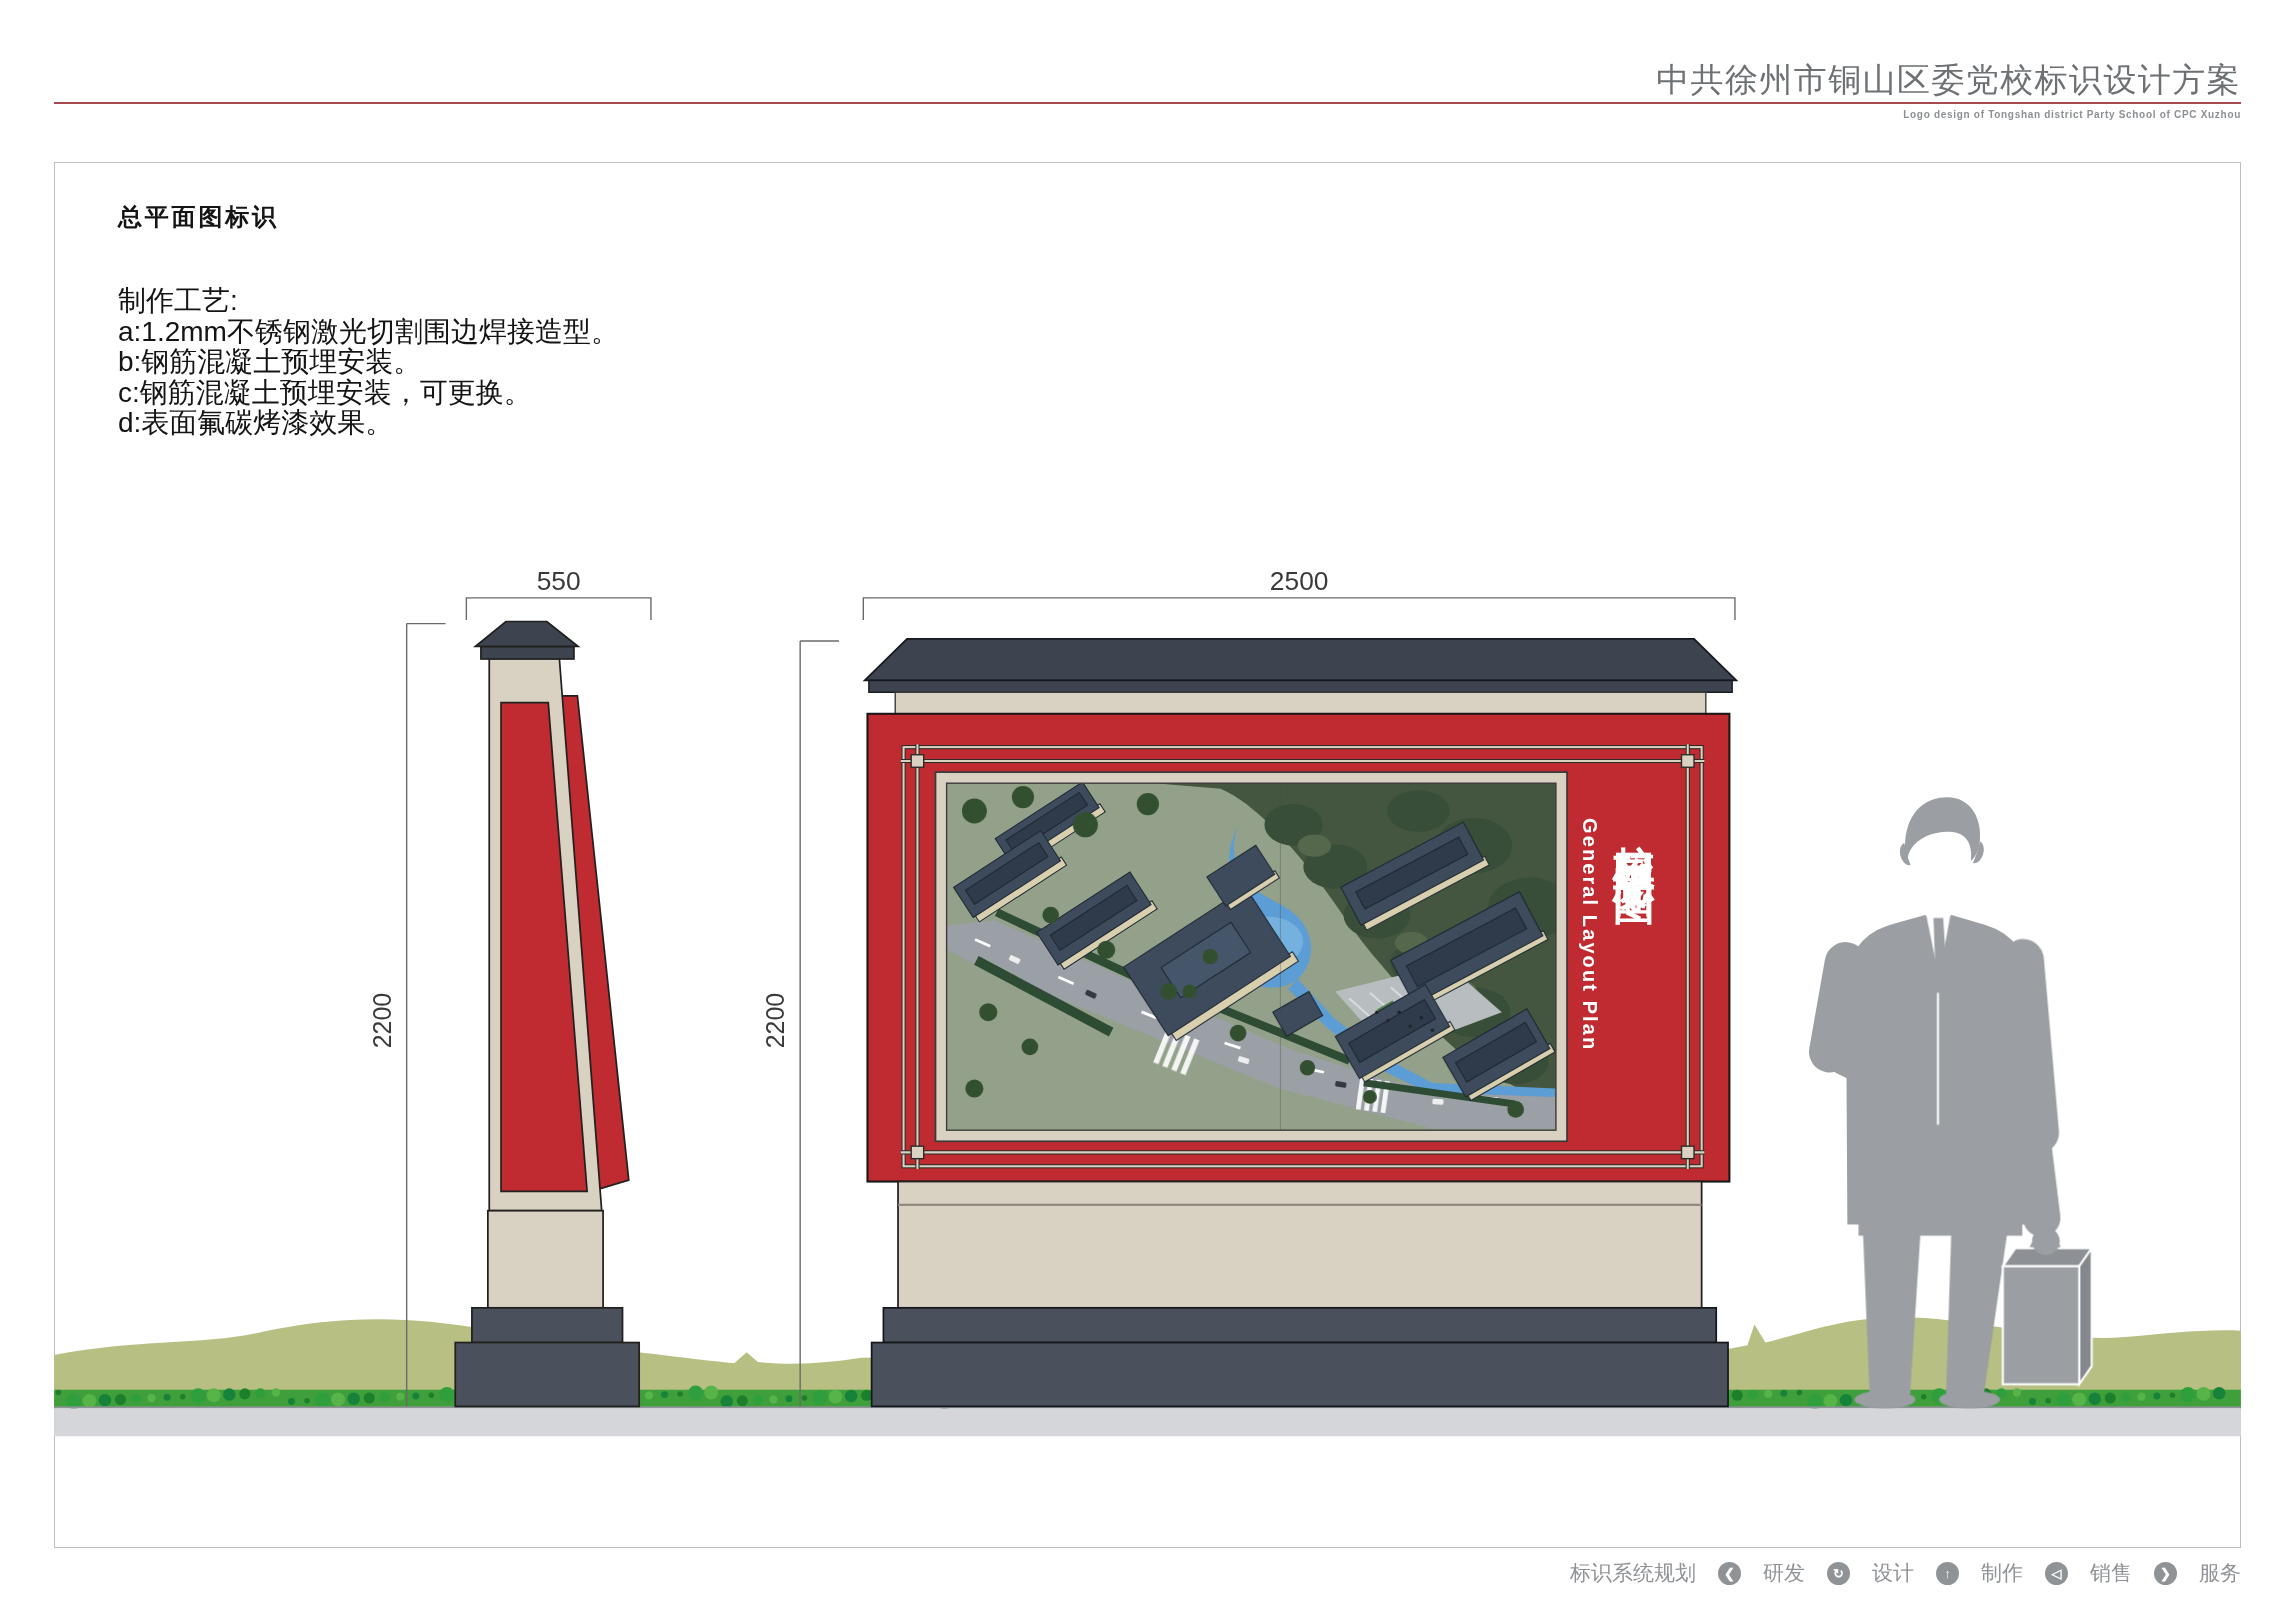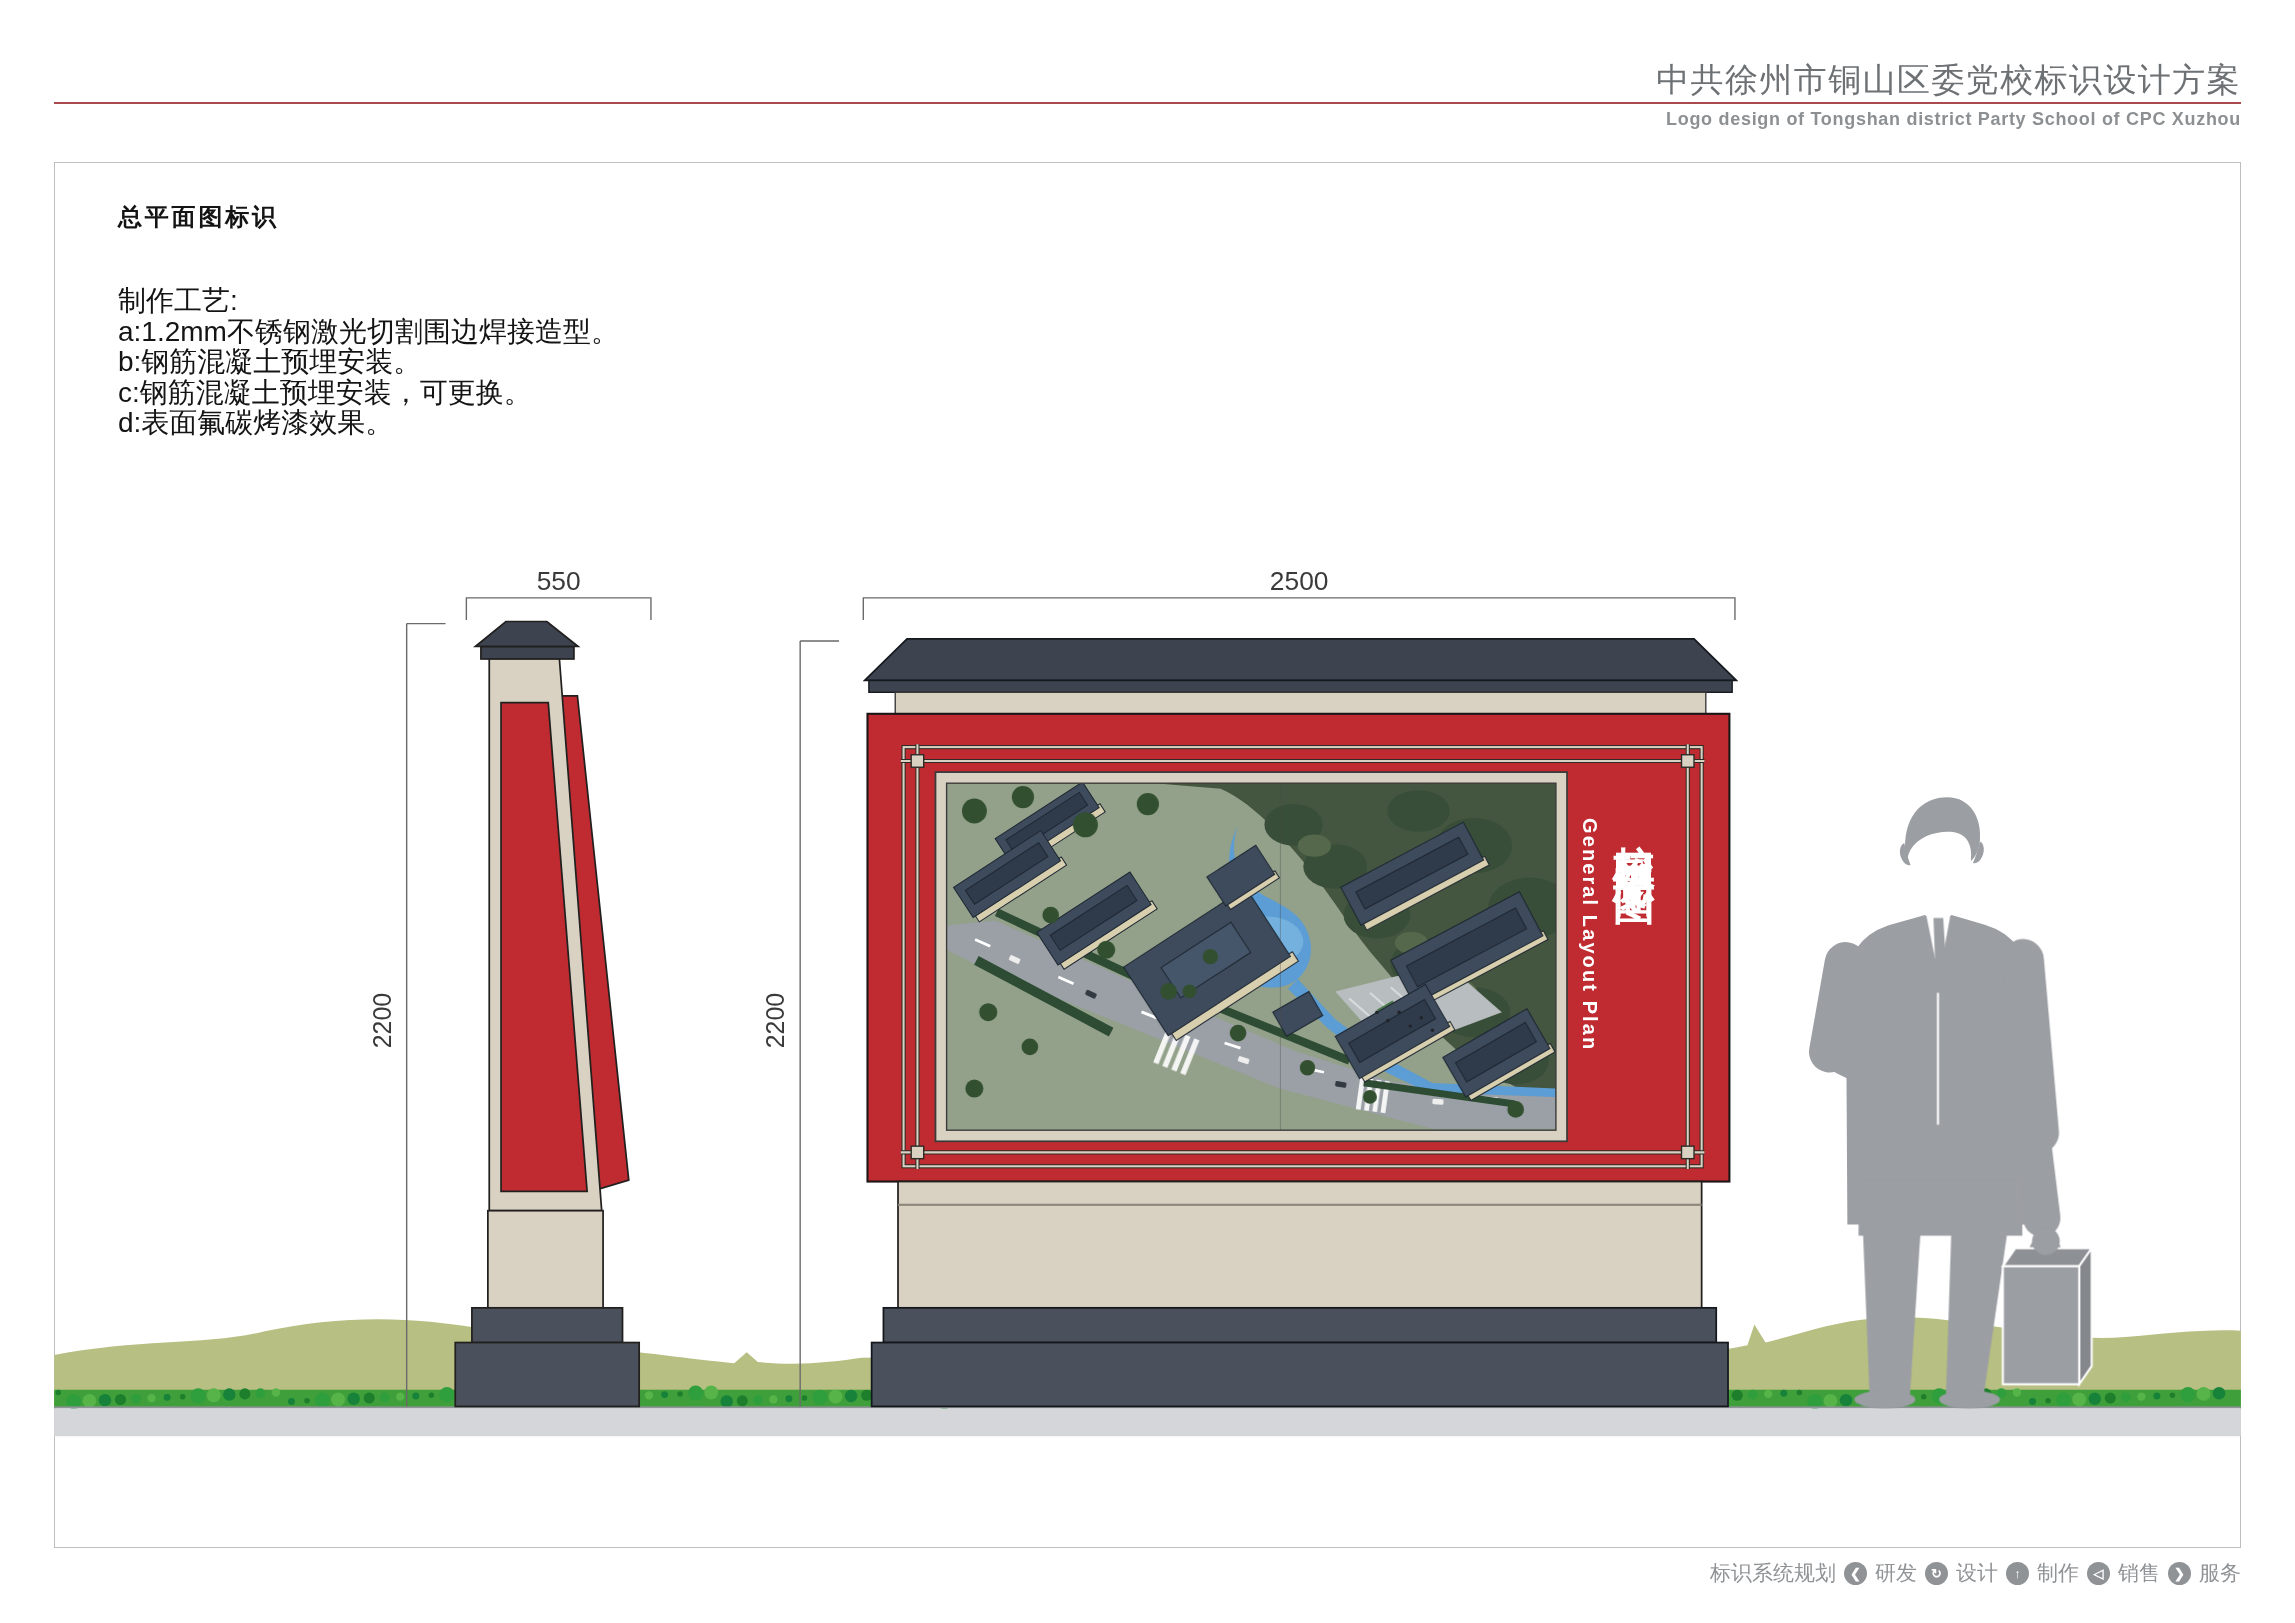--- a/index.html
+++ b/index.html
@@ -3,39 +3,39 @@
 <meta charset="utf-8">
 <style>
   html,body{margin:0;padding:0;background:#ffffff;}
   body{width:2295px;height:1624px;position:relative;overflow:hidden;
        font-family:"Liberation Sans", sans-serif;}
   .abs{position:absolute;}
   
   .hdr-title{top:58px;right:54px;font-size:33px;font-weight:normal;color:#6d7174;
              letter-spacing:1.4px;white-space:nowrap;}
   .hdr-rule{left:54px;right:54px;top:102px;height:2.1px;background:#a94b4e;}
-  .hdr-sub{top:109px;right:54px;font-size:18px;font-weight:bold;color:#8d9093;
+  .hdr-sub{top:109px;right:54px;font-size:10px;font-weight:bold;color:#8d9093;
            letter-spacing:0.7px;white-space:nowrap;}
   
   .content-box{left:54px;top:162px;width:2187px;height:1386px;
                border:1.4px solid #bcbfc1;box-sizing:border-box;background:#fff;}
   .sec-title{left:118px;top:201px;font-size:24px;font-weight:600;color:#141414;
              letter-spacing:2.8px;}
   .proc{left:118px;top:286px;font-size:28px;color:#141414;line-height:30.5px;}
   
   svg.drawing{left:0;top:0;width:2295px;height:1624px;}
   
   .panel-cn{left:1609px;top:811px;height:326px;writing-mode:vertical-rl;
             font-size:42px;font-weight:bold;color:#ffffff;letter-spacing:8.3px;
             line-height:51px;}
   .panel-en{left:1576px;top:818px;height:314px;writing-mode:vertical-rl;
             font-size:20px;font-weight:bold;color:#ffffff;letter-spacing:2.1px;
             line-height:28px;}
   
-  .footer{right:54px;top:1559px;display:flex;align-items:center;gap:8px;
+  .footer{right:54px;top:1559px;display:flex;align-items:center;gap:22px;
           font-size:21px;color:#909396;}
   .fic{width:23px;height:23px;border-radius:50%;background:#8f9396;color:#fff;
        display:flex;align-items:center;justify-content:center;font-size:13px;
        font-weight:bold;line-height:1;}
 </style>
 </head>
 <body>
 
 <div class="abs hdr-title">中共徐州市铜山区委党校标识设计方案</div>
 <div class="abs hdr-rule"></div>

